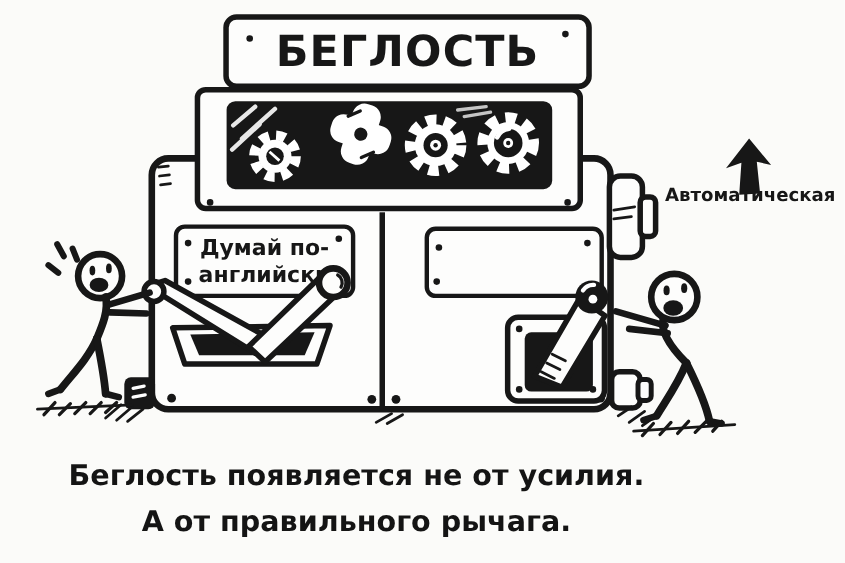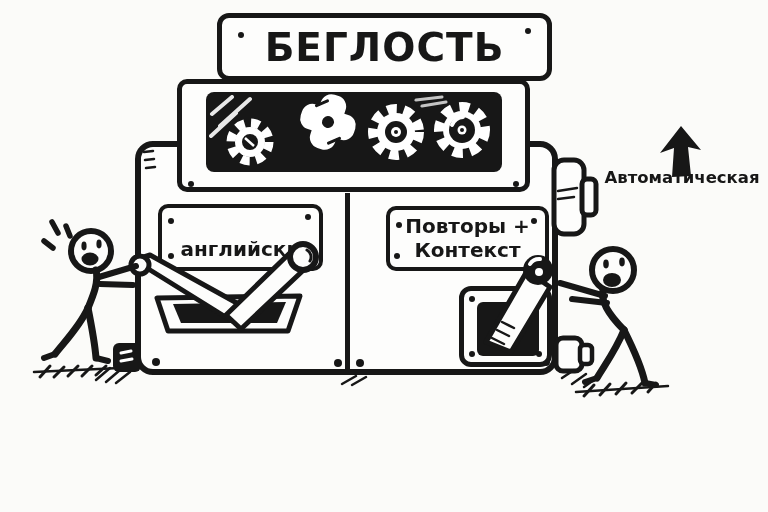--- a/index.html
+++ b/index.html
@@ -5,21 +5,21 @@
   * { margin:0; padding:0; box-sizing:border-box; }
   html,body { background:#ffffff; }
   body { font-family:"DejaVu Sans", sans-serif; }
   .canvas { position:relative; width:768px; height:512px; background:#fbfbf9; overflow:hidden; color:#171717; }
 
   .machine-body { position:absolute; left:135px; top:141px; width:423px; height:234px;
     border:6px solid #171717; border-radius:18px; background:#fdfdfc; z-index:1; }
   .divider { position:absolute; left:345px; top:193px; width:5px; height:180px; background:#171717; z-index:2; }
 
   .plate { position:absolute; background:#fdfdfc; border:5px solid #171717; border-radius:12px; z-index:2; }
-  .title-plate { left:217px; top:13px; width:335px; height:68px; display:flex; align-items:center; justify-content:center; }
+  .title-plate { left:203px; top:13px; width:335px; height:68px; display:flex; align-items:center; justify-content:center; }
   .title-text { font-size:39px; font-weight:bold; letter-spacing:1px; }
 
   .gear-panel { left:177px; top:79px; width:353px; height:113px; border-radius:10px; }
   .gear-window { position:absolute; left:24px; top:8px; width:296px; height:80px;
     background:#171717; border-radius:8px; overflow:hidden; }
 
   .label-plate { border-width:4.5px; border-radius:10px; display:flex; align-items:center; justify-content:center; text-align:center; }
   .label-left  { left:158px; top:204px; width:165px; height:67px; }
   .label-right { left:386px; top:206px; width:163px; height:65px; }
   .label-text { font-size:20px; font-weight:bold; line-height:1.18; }
@@ -99,33 +99,29 @@
         </g>
       </svg>
     </div>
   </div>
 
   <div class="plate label-plate label-left">
     <span class="screw" style="left:6px;top:10px"></span>
     <span class="screw" style="right:8px;top:6px"></span>
     <span class="screw" style="left:6px;bottom:8px"></span>
     <div class="label-text">
-      <br>
+      <span>Думай по-</span><br>
       <span>английски</span>
     </div>
   </div>
 
   <div class="plate label-plate label-right">
     <span class="screw" style="left:6px;top:12px"></span>
     <span class="screw" style="right:8px;top:8px"></span>
     <span class="screw" style="left:4px;bottom:8px"></span>
-    <div class="label-text">
-      <span>Повторы +</span><br>
-      <span>Контекст</span>
-    </div>
   </div>
 
   <div class="plate lever-panel">
     <span class="screw" style="left:5px;top:5px"></span>
     <span class="screw" style="right:5px;top:5px"></span>
     <span class="screw" style="left:5px;bottom:5px"></span>
     <span class="screw" style="right:5px;bottom:5px"></span>
     <div class="lever-window"></div>
   </div>
 
@@ -213,14 +209,18 @@
 
     <g>
       <path d="M681,126 L701,150 L688,147 L691,176 L672,177 L674,148 L660,153 Z" fill="#171717"></path>
     </g>
   </svg>
 
   <div class="arrow-label">
     <div>Автоматическая</div>
   </div>
 
+  <div class="caption">
+    <div>Беглость появляется не от усилия.</div>
+    <div>А от правильного рычага.</div>
+  </div>
 
 </div>
 
 </body></html>

